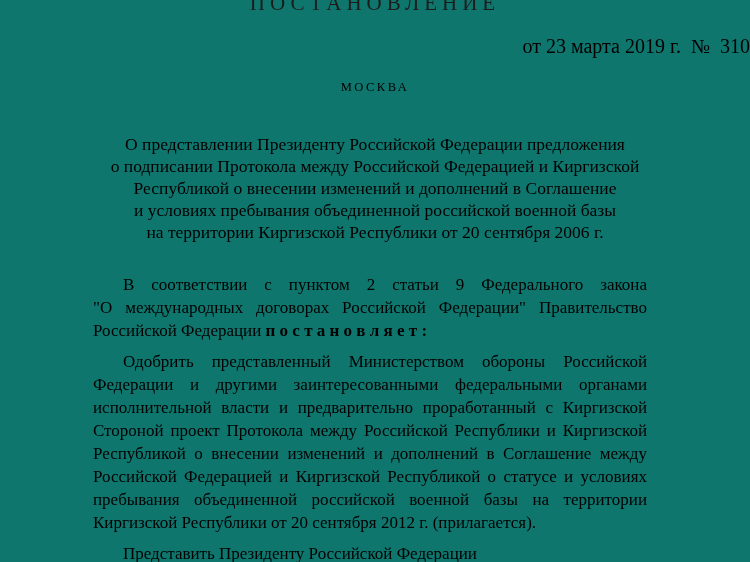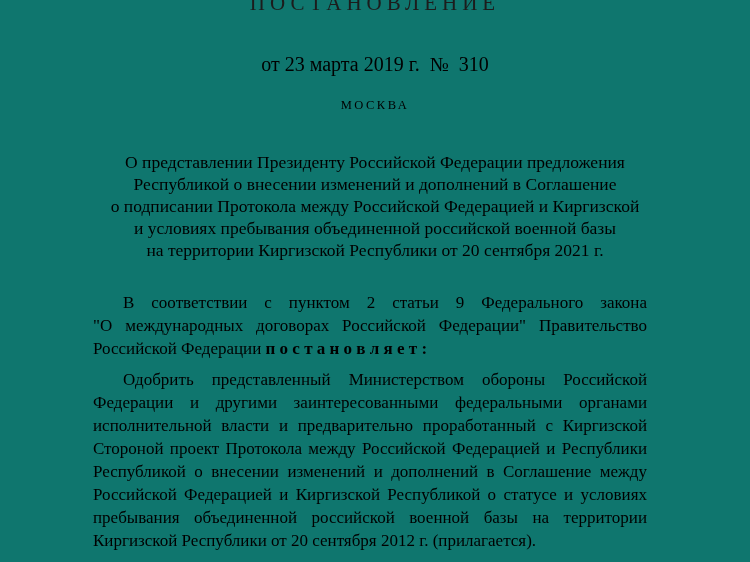--- a/index.html
+++ b/index.html
@@ -15,22 +15,22 @@
   .doc-title {
     margin-top: -9px;
     text-align: center;
     font-size: 21px;
     line-height: 24px;
     letter-spacing: 5px;
     white-space: nowrap;
     color: #1c1c1c;
   }
   .date-line {
-    margin-top: 36px;
-    text-align: center;
+    margin-top: 18px;
+    text-align: right;
     font-size: 20px;
     line-height: 26px;
     white-space: pre;
   }
   .city {
     margin-top: 20px;
     text-align: center;
     font-size: 12.5px;
     line-height: 16px;
     letter-spacing: 2.5px;
@@ -66,39 +66,39 @@
 <div class="page">
 
   <div class="doc-title">ПОСТАНОВЛЕНИЕ</div>
 
   <div class="date-line">от 23 марта 2019 г.&nbsp; №&nbsp; 310</div>
 
   <div class="city">МОСКВА</div>
 
   <div class="heading">
     <div class="hline">О представлении Президенту Российской Федерации предложения</div>
+    <div class="hline">о подписании Протокола между Российской Федерацией и Киргизской</div>
     <div class="hline">Республикой о внесении изменений и дополнений в Соглашение</div>
-    <div class="hline">о подписании Протокола между Российской Федерацией и Киргизской</div>
     <div class="hline">и условиях пребывания объединенной российской военной базы</div>
-    <div class="hline">на территории Киргизской Республики от 20 сентября 2021 г.</div>
+    <div class="hline">на территории Киргизской Республики от 20 сентября 2006 г.</div>
   </div>
 
   <div class="body-block">
 
     <div class="para">
       <span class="bline ind">В соответствии с пунктом 2 статьи 9 Федерального закона</span>
       <span class="bline">"О международных договорах Российской Федерации" Правительство</span>
       <span class="bline left"><span>Российской Федерации </span><span class="resolves-word">п о с т а н о в л я е т :</span></span>
     </div>
 
     <div class="para">
       <span class="bline ind">Одобрить представленный Министерством обороны Российской</span>
       <span class="bline">Федерации и другими заинтересованными федеральными органами</span>
       <span class="bline">исполнительной власти и предварительно проработанный с Киргизской</span>
-      <span class="bline">Стороной проект Протокола между Российской Федерацией и Республики</span>
+      <span class="bline">Стороной проект Протокола между Российской Республики и Киргизской</span>
       <span class="bline">Республикой о внесении изменений и дополнений в Соглашение между</span>
       <span class="bline">Российской Федерацией и Киргизской Республикой о статусе и условиях</span>
       <span class="bline">пребывания объединенной российской военной базы на территории</span>
       <span class="bline left">Киргизской Республики от 20 сентября 2012 г. (прилагается).</span>
     </div>
 
     <div class="para">
       <span class="bline ind left">Представить Президенту Российской Федерации</span>
     </div>
 

